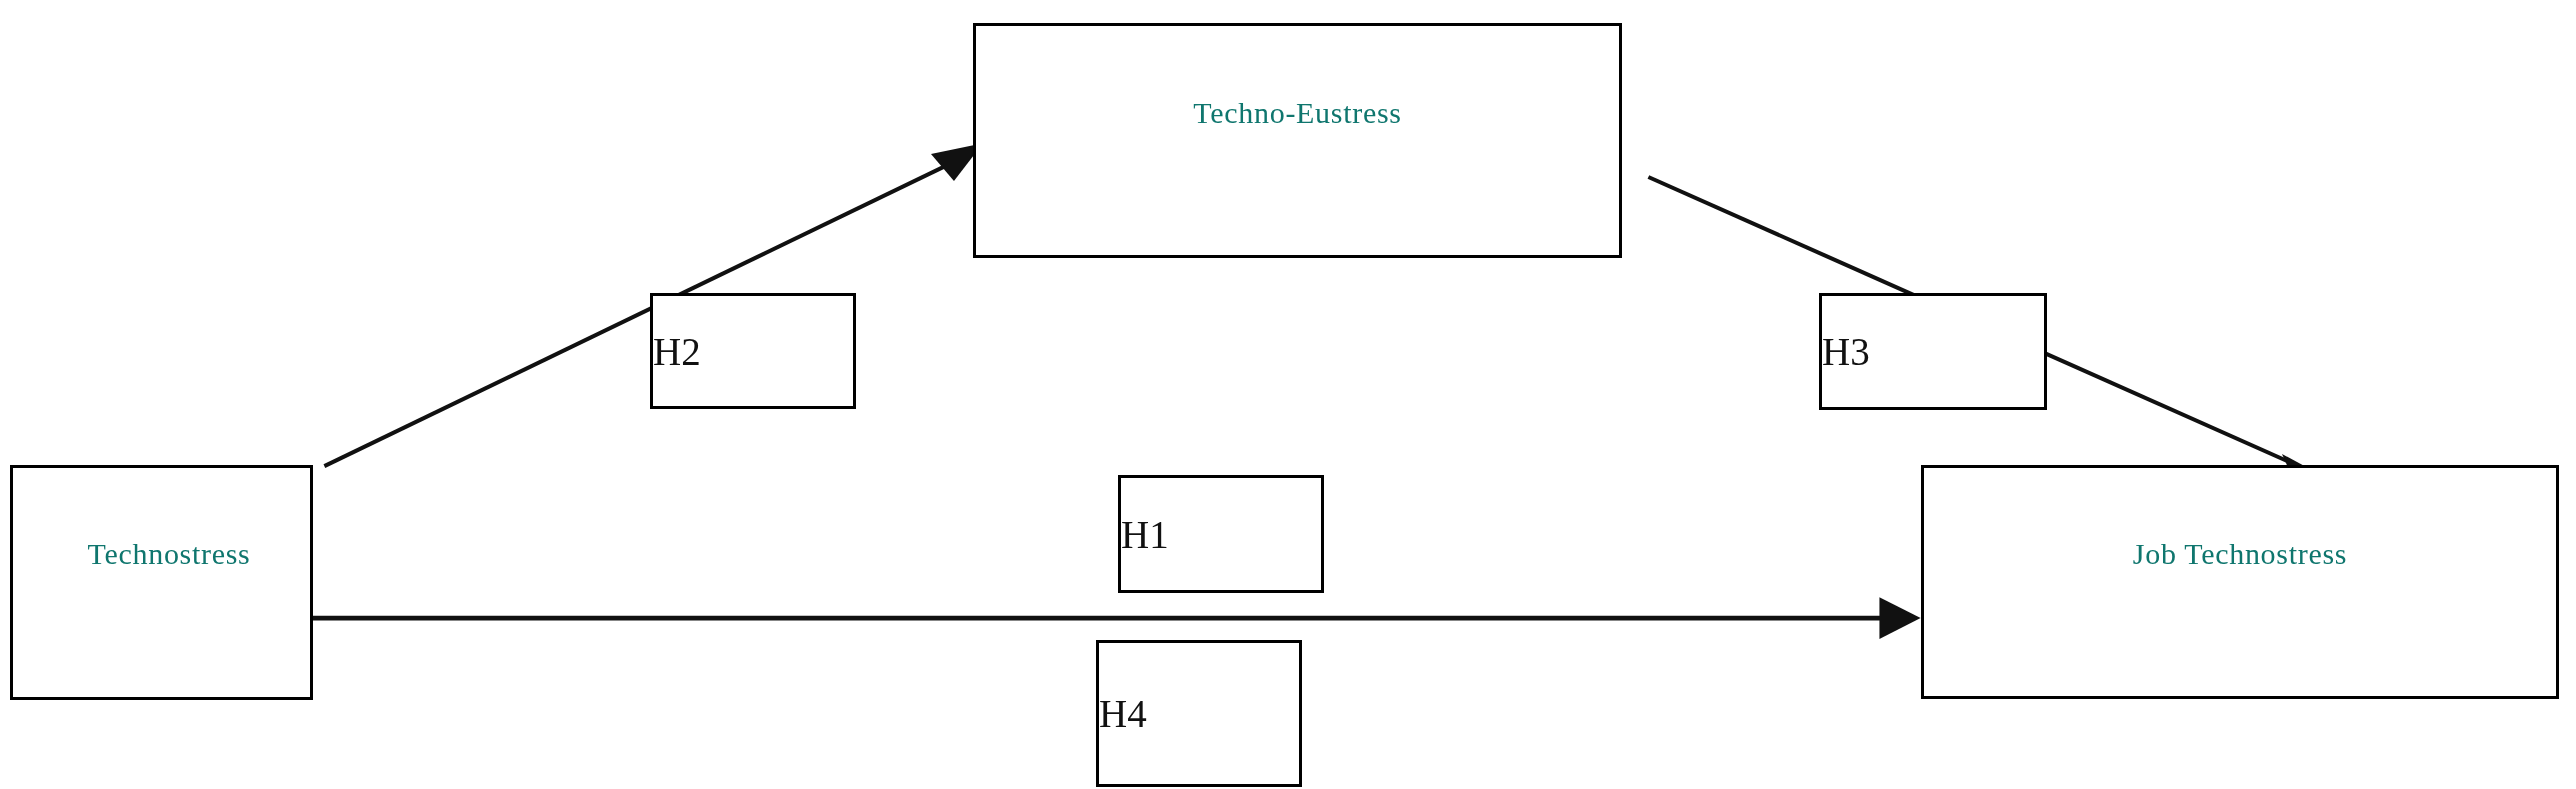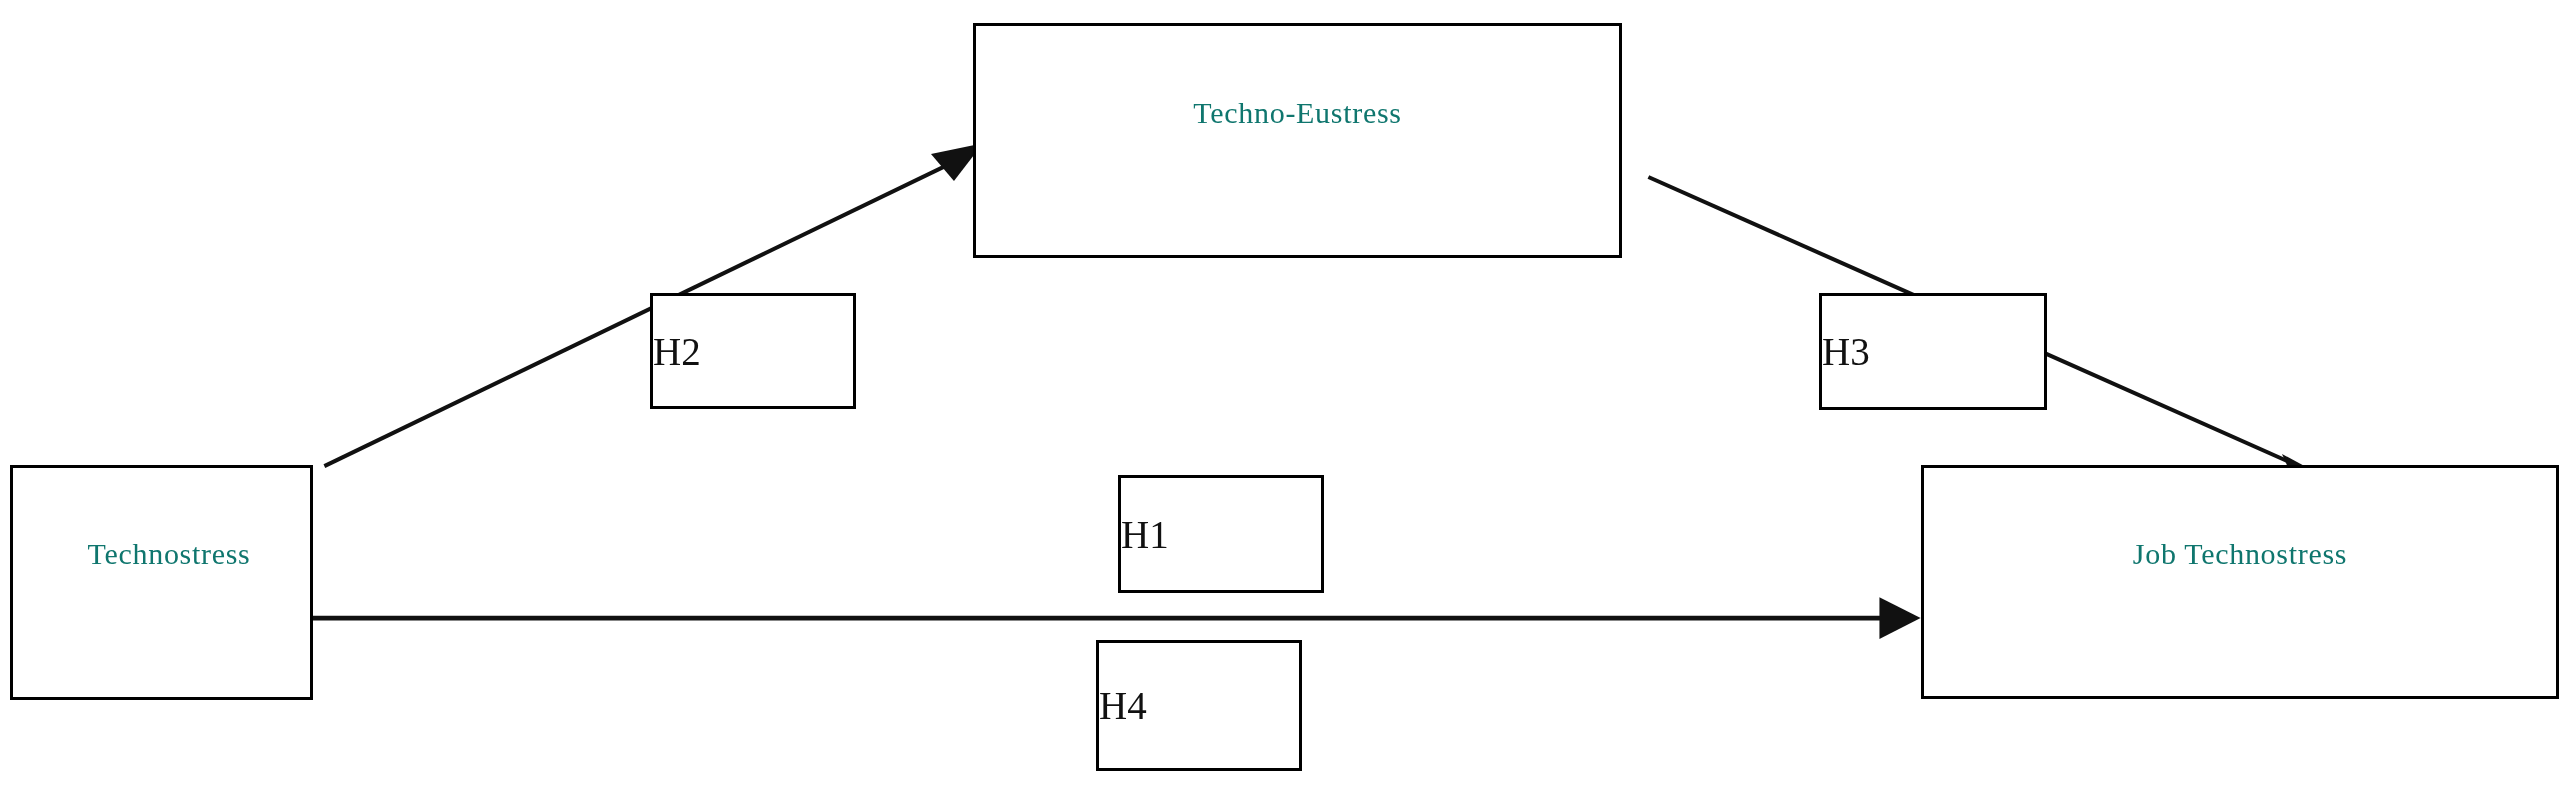--- a/index.html
+++ b/index.html
@@ -53,21 +53,21 @@
   }
   .hyp-label{
     font-size:39px;
     color:#111;
     white-space:nowrap;
     font-family:"Liberation Serif","DejaVu Serif",serif;
   }
   #hyp-h2{ left:650px;  top:293px; width:206px; height:116px; }
   #hyp-h3{ left:1819px; top:293px; width:228px; height:117px; }
   #hyp-h1{ left:1096px; top:475px; width:206px; height:118px;margin-left:22px; }
-  #hyp-h4{ left:1096px; top:640px; width:206px; height:131px; }
+  #hyp-h4{ left:1096px; top:640px; width:206px; height:147px; }
 
   
   #arrow-layer{position:absolute;left:0;top:0;width:2576px;height:789px;z-index:2;}
 </style>
 </head>
 <body>
 
 <div id="diagram-root">
 
   <svg id="arrow-layer" viewBox="0 0 3813 1168" width="2576" height="789" xmlns="http://www.w3.org/2000/svg">

